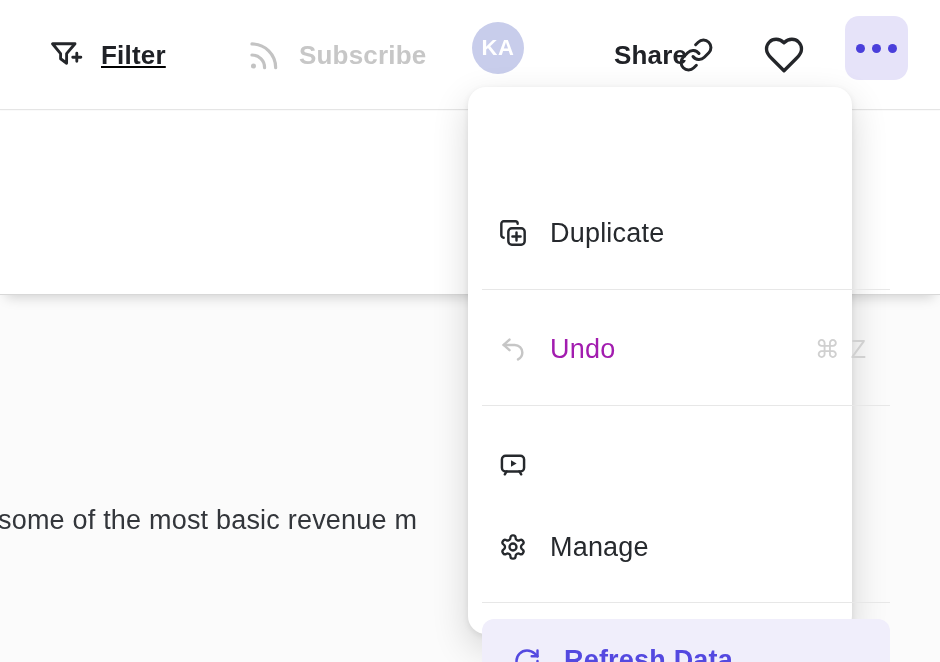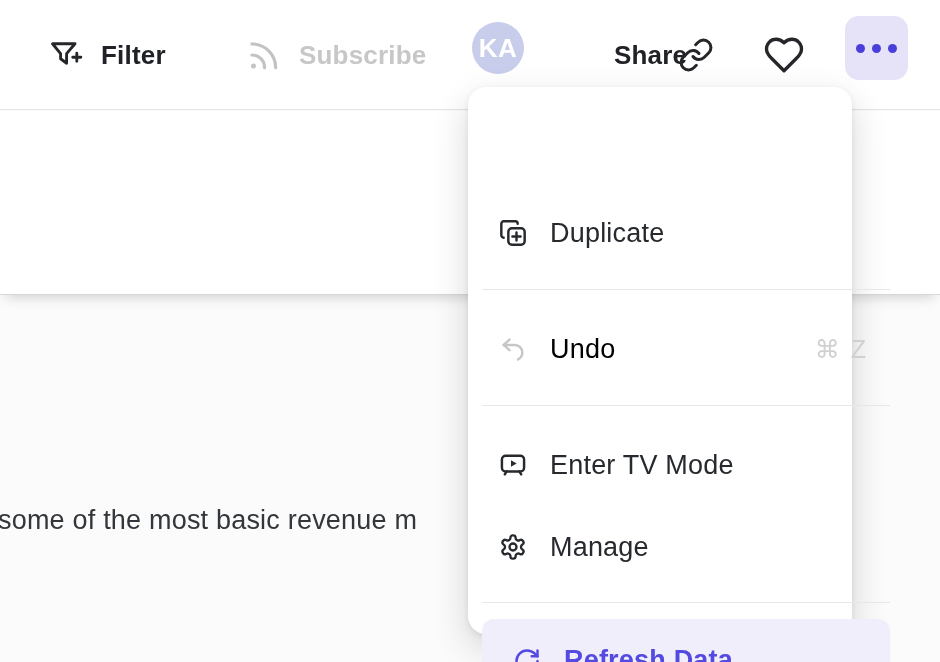--- a/index.html
+++ b/index.html
@@ -31,34 +31,34 @@
     letter-spacing:0.2px;
   }
 
   
   .tb-item {
     position:absolute; top:0; height:110px; display:flex; align-items:center;
     gap:17px; cursor:pointer; background:none; border:none;
     font-family:inherit; z-index:2;
   }
   .tb-label { font-size:26px; font-weight:600; color:#202227; letter-spacing:0.2px; }
-  .tb-filter { left:48px; }
+  .tb-filter { left:48px;text-decoration:underline; }
   .tb-subscribe { left:244px; }
   .tb-subscribe .tb-label { color:#c7c7c7; }
   .tb-share { left:568px;margin-left:46px; }
   .icon { display:inline-flex; align-items:center; justify-content:center; }
   .icon svg { display:block; }
   .ic-dark { color:#24262a; }
   .ic-gray { color:#c3c3c3; }
 
   .avatar {
     position:absolute; left:472px; top:22px; width:52px; height:52px; z-index:2;
     border-radius:50%; background:#c8cdeb; color:#ffffff;
     display:flex; align-items:center; justify-content:center;
-    font-size:26px; font-weight:600; letter-spacing:0.5px; cursor:pointer;
+    font-size:22px; font-weight:600; letter-spacing:0.5px; cursor:pointer;
     border:none; font-family:inherit;
   }
   .tb-iconbtn {
     position:absolute; top:0; height:110px; display:flex; align-items:center;
     background:none; border:none; cursor:pointer; z-index:2;
   }
   .tb-link { left:678px; }
   .tb-heart { left:763px; }
   .ellipsis-btn {
     position:absolute; left:845px; top:16px; width:63px; height:64px; z-index:2;
@@ -82,21 +82,21 @@
   .menu-item .mi-label {
     position:absolute; left:82px; font-size:27px; font-weight:500;
     color:#26292d; letter-spacing:0.2px; white-space:nowrap;
   }
   .menu-item .mi-shortcut {
     position:absolute; right:40px; font-size:25px; color:#d0d0d0; letter-spacing:2px;
   }
   .mi-duplicate { top:116px; }
   .mi-undo { top:232px; cursor:default; }
   .mi-undo .icon { color:#c6c6c6; }
-  .mi-undo .mi-label { color:#000000;text-align:right; }
+  .mi-undo .mi-label { color:#a21caf;text-align:right; }
   .mi-tv { top:348px; }
   .mi-manage { top:430px;text-align:center; }
   .menu-divider {
     position:absolute; left:14px; width:408px; height:0;
     border-top:1px solid #e7e7e7;
   }
   .div-1 { top:202px; }
   .div-2 { top:318px; }
   .div-3 { top:515px; }
   .mi-refresh {
@@ -195,21 +195,20 @@
     <div class="menu-divider div-2"></div>
 
     <button class="menu-item mi-tv">
       <span class="icon">
         <svg width="28" height="28" viewBox="0 0 24 24" fill="none" stroke="currentColor" stroke-width="2.1" stroke-linecap="round" stroke-linejoin="round">
           <rect x="2.5" y="4" width="19" height="13.5" rx="3.2"></rect>
           <path d="M10.3 7.9v5.7l4.8-2.85z" fill="currentColor" stroke="none"></path>
           <path d="M6.5 17.5 5 20M17.5 17.5 19 20"></path>
         </svg>
       </span>
-      <span class="mi-label">Enter TV Mode</span>
     </button>
 
     <button class="menu-item mi-manage">
       <span class="icon">
         <svg width="28" height="28" viewBox="0 0 24 24" fill="none" stroke="currentColor" stroke-width="2" stroke-linecap="round" stroke-linejoin="round">
           <path d="M12.22 2h-.44a2 2 0 0 0-2 2v.18a2 2 0 0 1-1 1.73l-.43.25a2 2 0 0 1-2 0l-.15-.08a2 2 0 0 0-2.73.73l-.22.38a2 2 0 0 0 .73 2.73l.15.1a2 2 0 0 1 1 1.72v.51a2 2 0 0 1-1 1.74l-.15.09a2 2 0 0 0-.73 2.73l.22.38a2 2 0 0 0 2.73.73l.15-.08a2 2 0 0 1 2 0l.43.25a2 2 0 0 1 1 1.73V20a2 2 0 0 0 2 2h.44a2 2 0 0 0 2-2v-.18a2 2 0 0 1 1-1.73l.43-.25a2 2 0 0 1 2 0l.15.08a2 2 0 0 0 2.73-.73l.22-.39a2 2 0 0 0-.73-2.73l-.15-.08a2 2 0 0 1-1-1.74v-.5a2 2 0 0 1 1-1.74l.15-.09a2 2 0 0 0 .73-2.73l-.22-.38a2 2 0 0 0-2.73-.73l-.15.08a2 2 0 0 1-2 0l-.43-.25a2 2 0 0 1-1-1.73V4a2 2 0 0 0-2-2z"></path>
           <circle cx="12" cy="12" r="3"></circle>
         </svg>
       </span>
       <span class="mi-label">Manage</span>

